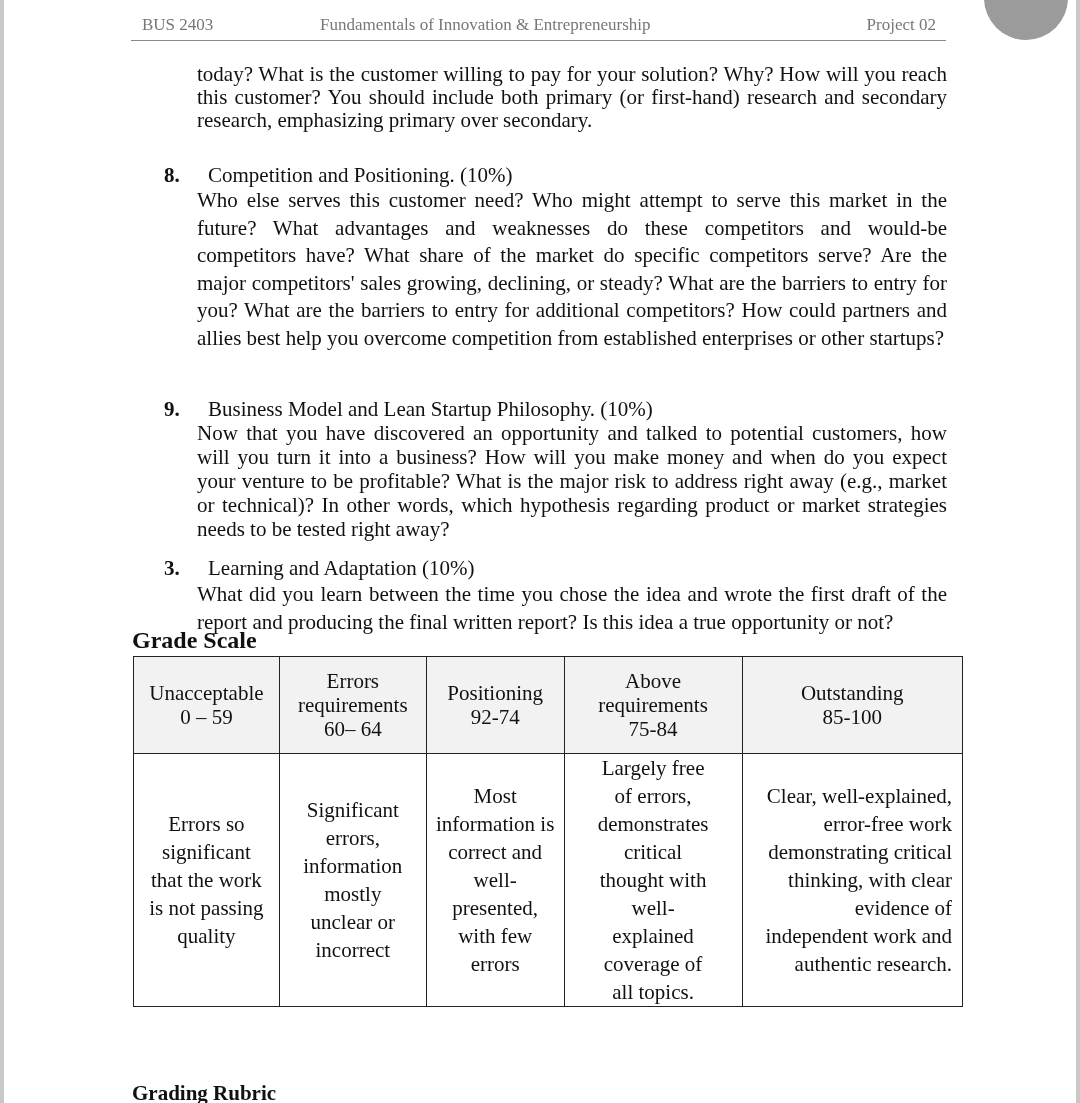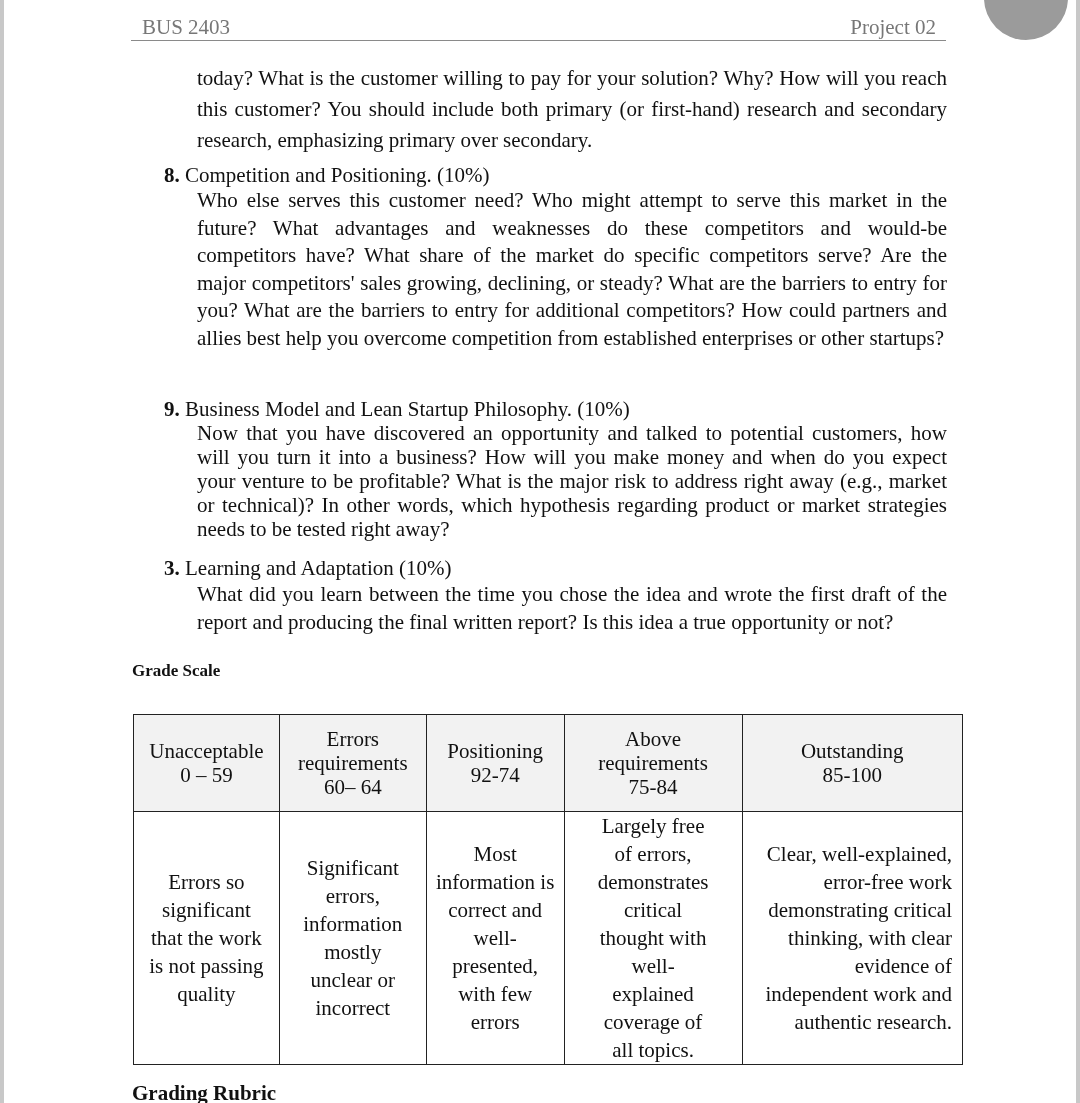--- a/index.html
+++ b/index.html
@@ -11,44 +11,44 @@
   }
   .left-border { position:absolute; left:0; top:0; width:4px; height:1103px; background:#c8c8c8; }
   .right-border { position:absolute; right:0; top:0; width:4px; height:1103px; background:#c8c8c8; }
   .avatar-circle {
     position:absolute; left:984px; top:-44px; width:84px; height:84px;
     border-radius:50%; background:#9b9b9b;
   }
   .page-header {
     position:absolute; left:131px; top:14px; width:815px; height:26px;
     border-bottom:1.5px solid #8a8a8a;
-    color:#777; font-size:21px;
+    color:#777; font-size:17px;
   }
   .page-header span { position:absolute; top:1px; }
   .hdr-course { left:11px; }
   .hdr-title { left:189px; }
   .hdr-project { right:10px; }
 
   .para {
     position:absolute; left:197px; width:750px;
-    font-size:21px; line-height:31px; text-align:justify;
+    font-size:21px; line-height:23px; text-align:justify;
   }
   .section { position:absolute; left:164px; width:783px; font-size:21px; }
   .section .num { position:absolute; left:0; top:0; font-weight:bold; }
-  .section .title { position:absolute; left:21px; top:0; }
+  .section .title { position:absolute; left:44px; top:0; }
   .section .body {
     position:absolute; left:33px; width:750px; text-align:justify;
   }
 
   .grade-label {
-    position:absolute; left:132px; top:661px;
-    font-size:17px; font-weight:bold;
+    position:absolute; left:132px; top:627px;
+    font-size:24px; font-weight:bold;
   }
   table.grade {
-    position:absolute; left:133px; top:714px; width:830px;
+    position:absolute; left:133px; top:656px; width:830px;
     border-collapse:collapse; font-size:21px; line-height:24px;
   }
   table.grade th, table.grade td {
     border:1.5px solid #222; text-align:center; vertical-align:middle;
     font-weight:normal; padding:0 6px;
   }
   table.grade th { background:#f2f2f2; height:96px; }
   table.grade td { height:224px; line-height:28px; }
   .rubric-label {
     position:absolute; left:132px; top:1081px;
@@ -57,20 +57,21 @@
 </style>
 </head>
 <body>
 
 <div class="left-border"></div>
 <div class="right-border"></div>
 <div class="avatar-circle"></div>
 
 <div class="page-header">
   <span class="hdr-course">BUS 2403</span>
+  <span class="hdr-title">Fundamentals of Innovation &amp; Entrepreneurship</span>
   <span class="hdr-project">Project 02</span>
 </div>
 
 <div class="para" style="top:63px;">today? What is the customer willing to pay for your solution? Why? How will you reach this customer? You should include both primary (or first-hand) research and secondary research, emphasizing primary over secondary.</div>
 
 <div class="section" style="top:163px;">
   <span class="num">8.</span>
   <span class="title">Competition and Positioning. (10%)</span>
   <div class="body" style="top:24px; line-height:27.6px;">Who else serves this customer need? Who might attempt to serve this market in the future? What advantages and weaknesses do these competitors and would-be competitors have? What share of the market do specific competitors serve? Are the major competitors' sales growing, declining, or steady? What are the barriers to entry for you? What are the barriers to entry for additional competitors? How could partners and allies best help you overcome competition from established enterprises or other startups?</div>
 </div>

